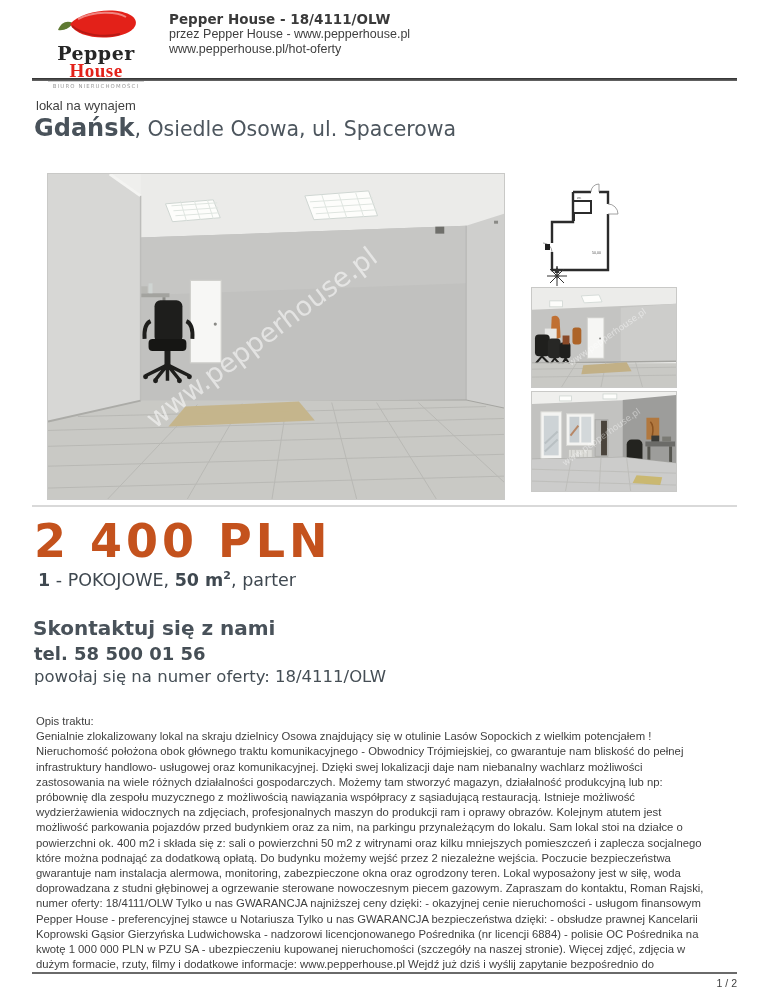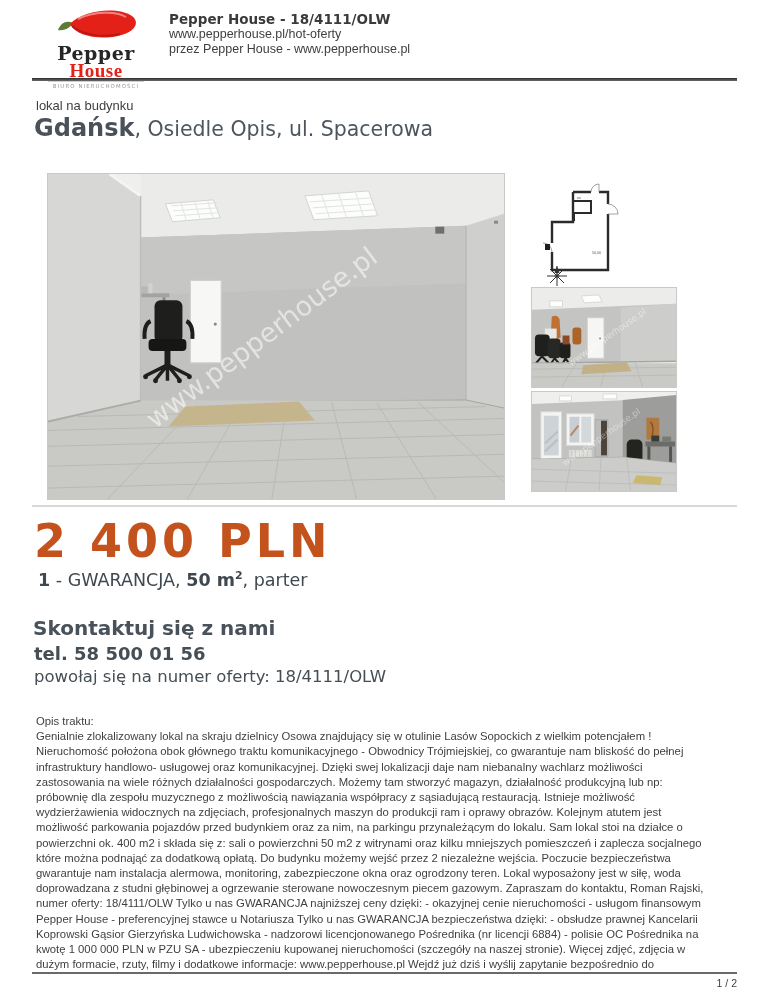--- a/index.html
+++ b/index.html
@@ -64,29 +64,29 @@
       <path d="M26,11 C42,3 64,3 74,9" stroke="#ffffff" stroke-width="2" fill="none" opacity="0.45"></path>
       <path d="M20,18 C30,27 52,30 68,26" stroke="#8c1210" stroke-width="2" fill="none" opacity="0.5"></path>
     </svg>
     <div class="brand-top">Pepper</div>
     <div class="brand-bottom" style="color: rgb(227, 33, 25);">House</div>
     <div class="tagline">BIURO NIERUCHOMOŚCI</div>
   </div>
 
   <div class="header-info">
     <div class="header-title">Pepper House - 18/4111/OLW</div>
+    <div class="header-line">przez Pepper House - www.pepperhouse.pl</div>
     <div class="header-line">www.pepperhouse.pl/hot-oferty</div>
-    <div class="header-line">przez Pepper House - www.pepperhouse.pl</div>
   </div>
 
   <div class="header-rule"></div>
 
-  <div class="type-label">lokal na budynku</div>
+  <div class="type-label">lokal na wynajem</div>
   <div class="page-title">
-    <span class="city">Gdańsk</span><span class="rest">, Osiedle Opis, ul. Spacerowa</span>
+    <span class="city">Gdańsk</span><span class="rest">, Osiedle Osowa, ul. Spacerowa</span>
   </div>
 
   <div class="photo-frame main-photo">
     <svg viewBox="0 0 458 327" preserveAspectRatio="none">
       <rect width="458" height="327" fill="#ebebe9"></rect>
 
       <polygon points="118,30 166,26 173,44 125,48" fill="#fdfdfb" stroke="#cfd6d2" stroke-width="1"></polygon>
       <path d="M124,32 L170,29 M126,37 L171,34 M128,42 L172,39 M133,27 L139,47 M147,27 L153,46 M160,26 L166,45" stroke="#dfe5e0" stroke-width="1" fill="none"></path>
       <polygon points="258,22 322,17 331,42 267,46" fill="#fdfdfb" stroke="#cfd6d2" stroke-width="1"></polygon>
       <path d="M263,28 L326,24 M266,34 L328,30 M269,40 L330,36 M275,21 L283,45 M292,20 L300,44 M309,19 L317,43" stroke="#dfe5e0" stroke-width="1" fill="none"></path>
@@ -228,21 +228,21 @@
       <path d="M0,78 L146,82 M0,90 L146,94 M34,100 L40,67 M68,100 L70,66 M100,100 L96,67" stroke="#bbbbb7" stroke-width="0.8" fill="none"></path>
       <polygon points="106,84 132,86 130,94 102,92" fill="#c9b35a" opacity="0.8"></polygon>
       <text transform="translate(72,48) rotate(-35)" text-anchor="middle" font-family="DejaVu Sans, sans-serif" font-size="9" fill="#ffffff" opacity="0.4">www.pepperhouse.pl</text>
     </svg>
   </div>
 
   <div class="light-rule"></div>
 
   <div class="price" style="color: rgb(196, 82, 29);">2 400 PLN</div>
   <div class="specs">
-    <b>1</b><span> - GWARANCJA, </span><b><span>50 m</span><sup>2</sup></b><span>, parter</span>
+    <b>1</b><span> - POKOJOWE, </span><b><span>50 m</span><sup>2</sup></b><span>, parter</span>
   </div>
 
   <div class="contact-heading">Skontaktuj się z nami</div>
   <div class="phone">tel. 58 500 01 56</div>
   <div class="offer-ref">
     <span>powołaj się na numer oferty: </span><b>18/4111/OLW</b>
   </div>
 
   <div class="desc">
     <div>Opis traktu:</div>

